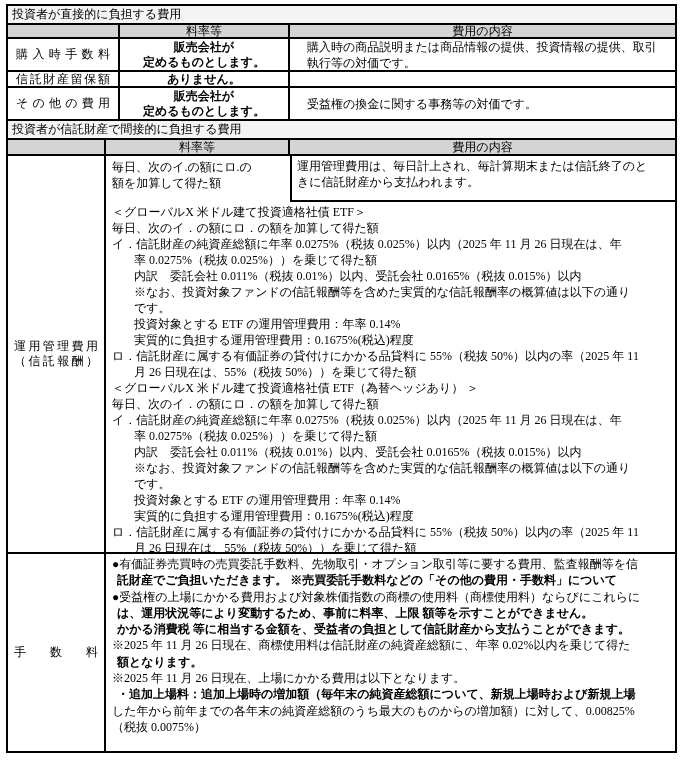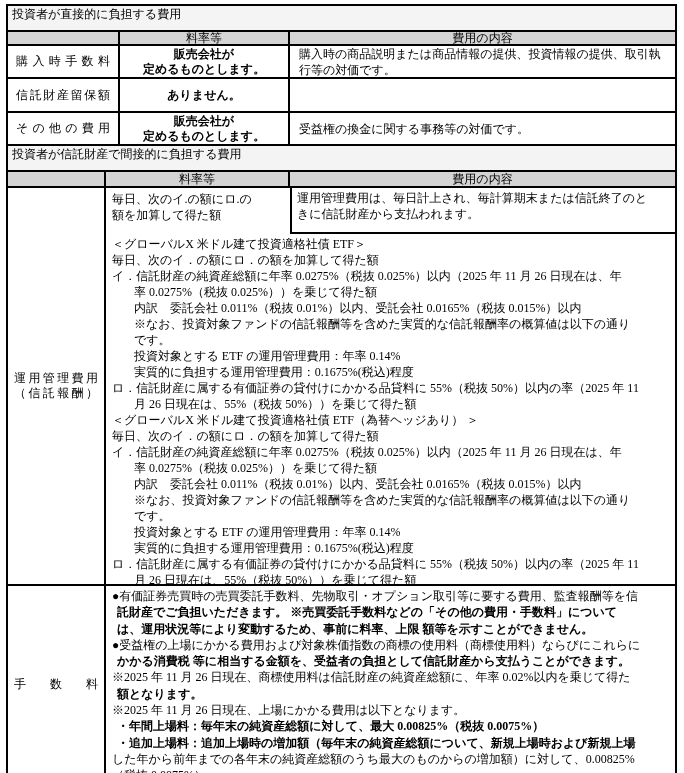--- a/index.html
+++ b/index.html
@@ -7,40 +7,40 @@
   body {
     width: 684px; height: 773px; position: relative;
     font-family: "Liberation Serif", "DejaVu Serif", serif;
     font-size: 12px; color: #000;
   }
   .doc {
     position: absolute; left: 6px; top: 4px; width: 671px;
     border: 2px solid #000; background: #fff;
   }
   .sec-title {
-    height: 26px; line-height: 14px; padding: 1px 4px 0 4px;
+    height: 19px; line-height: 14px; padding: 1px 4px 0 4px;
     background: #f4f4f4; border-bottom: 2px solid #000;
   }
   .hrow { display: flex; border-bottom: 2px solid #000; align-items: stretch; }
   .hrow:last-child { border-bottom: none; }
   .c { border-right: 2px solid #000; overflow: hidden; }
   .c.last { border-right: none; flex: 1; }
   .t1c1 { width: 112px; }
   .t1c2 { width: 170px; }
   .t2c1 { width: 98px; }
   .hdr { background: #d4d4d4; height: 14px; }
   .hdr2 { background: #d4d4d4; height: 16px; }
   .hdr .c, .hdr2 .c { display: flex; align-items: center; justify-content: center; }
   .r-tall { height: 33px; }
-  .r-short { height: 34px; }
+  .r-short { height: 16px; }
   .vcenter { display: flex; flex-direction: column; justify-content: center; }
   .jline { display: block; width: 100%; text-align: justify; text-align-last: justify; padding: 0 8px; line-height: 15px; }
   .t2c1 .jline { padding: 0 6px; }
   .ratecell { text-align: center; line-height: 15px; font-weight: bold; }
-  .desccell { padding: 1px 9px; line-height: 16px; }
+  .desccell { padding: 1px 17px; line-height: 16px; }
   .big1 { height: 398px; }
   .big2 { height: 197px; }
   .content { display: flex; flex-direction: column; overflow: hidden; }
   .subrow { display: flex; height: 46px; flex: none; }
   .sub-left { width: 184px; padding: 3px 28px 0 6px; line-height: 16px; flex: none; }
   .sub-right { flex: 1; border-left: 2px solid #000; border-bottom: 2px solid #000; padding: 2px 16px 0 5px; line-height: 16px; }
   .lines { padding: 2px 4px 0 6px; overflow: hidden; }
   .lines .ln { white-space: nowrap; line-height: 16px; }
   .big2 .lines .ln { line-height: 16.3px; }
   .ln.i1 { padding-left: 22px; }
@@ -141,27 +141,26 @@
   </div>
 
   <div class="hrow big2">
     <div class="c t2c1 vcenter">
       <span class="jline">手数料</span>
     </div>
     <div class="c last content">
       <div class="lines">
         <div class="ln">●有価証券売買時の売買委託手数料、先物取引・オプション取引等に要する費用、監査報酬等を信</div>
         <div class="ln s1">託財産でご負担いただきます。 ※売買委託手数料などの「その他の費用・手数料」について</div>
+        <div class="ln">●受益権の上場にかかる費用および対象株価指数の商標の使用料（商標使用料）ならびにこれらに</div>
         <div class="ln s1">は、運用状況等により変動するため、事前に料率、上限 額等を示すことができません。</div>
-        <div class="ln">●受益権の上場にかかる費用および対象株価指数の商標の使用料（商標使用料）ならびにこれらに</div>
         <div class="ln s1">かかる消費税 等に相当する金額を、受益者の負担として信託財産から支払うことができます。</div>
         <div class="ln">※2025 年 11 月 26 日現在、商標使用料は信託財産の純資産総額に、年率 0.02%以内を乗じて得た</div>
         <div class="ln s1">額となります。</div>
         <div class="ln">※2025 年 11 月 26 日現在、上場にかかる費用は以下となります。</div>
-        <div class="ln s1">・年間上場料：毎年末の純資産総額に対して、最大 0.00825%（税抜 0.0075%）</div>
         <div class="ln s1">・追加上場料：追加上場時の増加額（毎年末の純資産総額について、新規上場時および新規上場</div>
         <div class="ln">した年から前年までの各年末の純資産総額のうち最大のものからの増加額）に対して、0.00825%</div>
         <div class="ln">（税抜 0.0075%）</div>
       </div>
     </div>
   </div>
 
 </div>
 
 </body></html>

